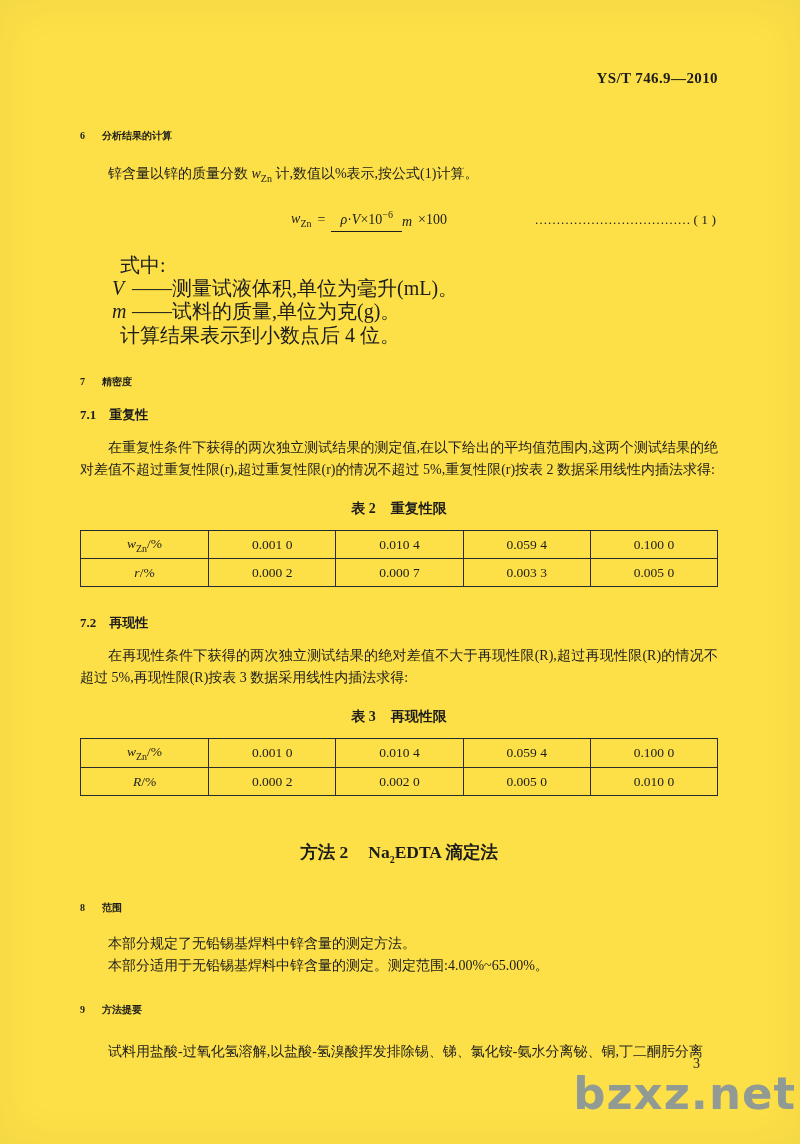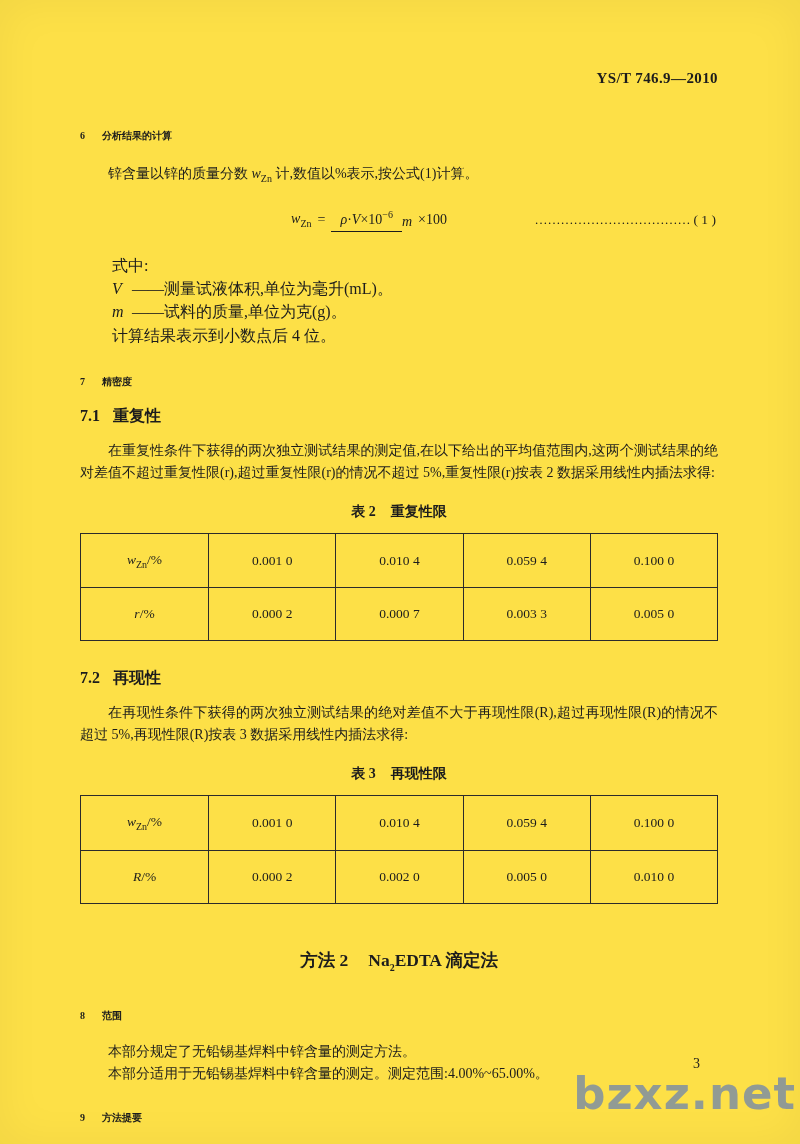--- a/index.html
+++ b/index.html
@@ -13,21 +13,21 @@
     background:#fde047; overflow:hidden;
     box-shadow: inset 0 0 46px rgba(0,0,0,0.05);
     padding:70px 82px 0 80px;
   }
   .doc-code {
     text-align:right; font-weight:bold; font-size:15px;
     letter-spacing:0.4px; margin-bottom:42px;
   }
   .sec-h { font-weight:bold; font-size:10px; }
   .sec-h .num { margin-right:17px; }
-  .sub-h { font-weight:bold; font-size:16px; }
+  .sub-h { font-weight:bold; font-size:13px; }
   .sub-h .num { margin-right:13px; }
   .para { font-size:14px; line-height:22px; text-align:justify; }
   .indent { text-indent:2em; }
   .it { font-style:italic; }
   sub, sup { font-size:10px; }
 
   .sec6 { margin:0 0 20px; }
   .intro { margin-bottom:4px; }
 
   .formula-row {
@@ -37,35 +37,35 @@
   .f-main { display:flex; align-items:center; transform:translateX(-30px); }
   .f-eq { margin:0 6px; }
   .frac { display:inline-flex; flex-direction:row; align-items:center; }
   .frac .fnum { padding:0 9px 3px; border-bottom:1px solid #1c1c1c; line-height:16px; }
   .frac .fden { padding-top:3px; line-height:15px; }
   .f-times { margin-left:6px; }
   .f-leader { position:absolute; right:2px; top:50%; transform:translateY(-50%); font-size:13px; white-space:nowrap; }
   .eqnum { margin-left:3px; font-size:13.5px; }
 
   .defs-block { margin-left:2em; }
-  .def-line, .shizhong, .note-line { font-size:16px; line-height:23px;font-family:Liberation Serif, serif; }
+  .def-line, .shizhong, .note-line { font-size:20px; line-height:23px;font-family:Liberation Serif, serif; }
   .shizhong { margin-left:2em; }
   .note-line { margin-left:2em; margin-top:1px; }
   .def-sym { display:inline-block; width:20px; font-style:italic; }
 
   .sec7 { margin-top:28px; }
   .sub71 { margin-top:17px; }
   .p71 { margin-top:13px; }
   .sub72 { margin-top:27px; }
   .p72 { margin-top:13px; }
 
   .tbl-caption { text-align:center; font-weight:bold; font-size:14px; margin:19px 0 12px; }
   .tbl-caption .cap-title { margin-left:15px; }
   table.tbl { width:100%; border-collapse:collapse; font-size:13.5px; border:1.5px solid #2b2b2b; }
-  .tbl td { border:1px solid #2b2b2b; text-align:center; height:28px; padding:18px 4px; }
+  .tbl td { border:1px solid #2b2b2b; text-align:center; height:28px; padding:5px 4px; }
   .tbl td.lbl { width:128px; }
 
   .method-h { text-align:center; font-weight:bold; font-size:17.5px; margin:44px 0 36px; }
   .method-h .m-pre { margin-right:20px; }
 
   .sec8 { margin-top:8px; }
   .p8a { margin-top:18px; }
   .sec9 { margin-top:26px; }
   .p9 { margin-top:24px; }
 

